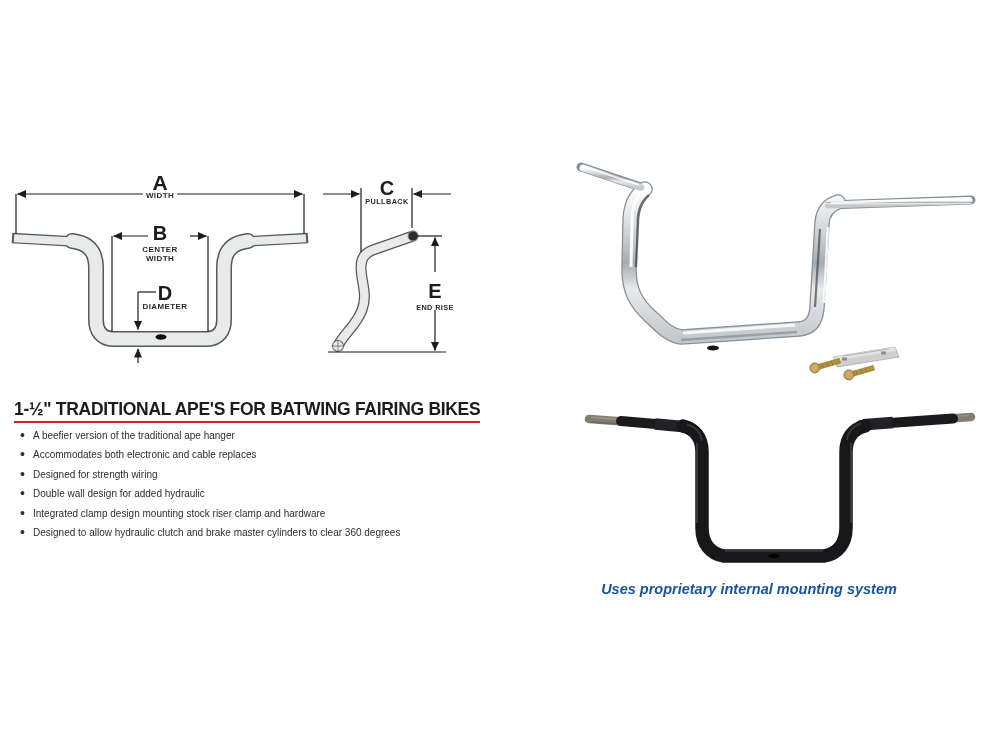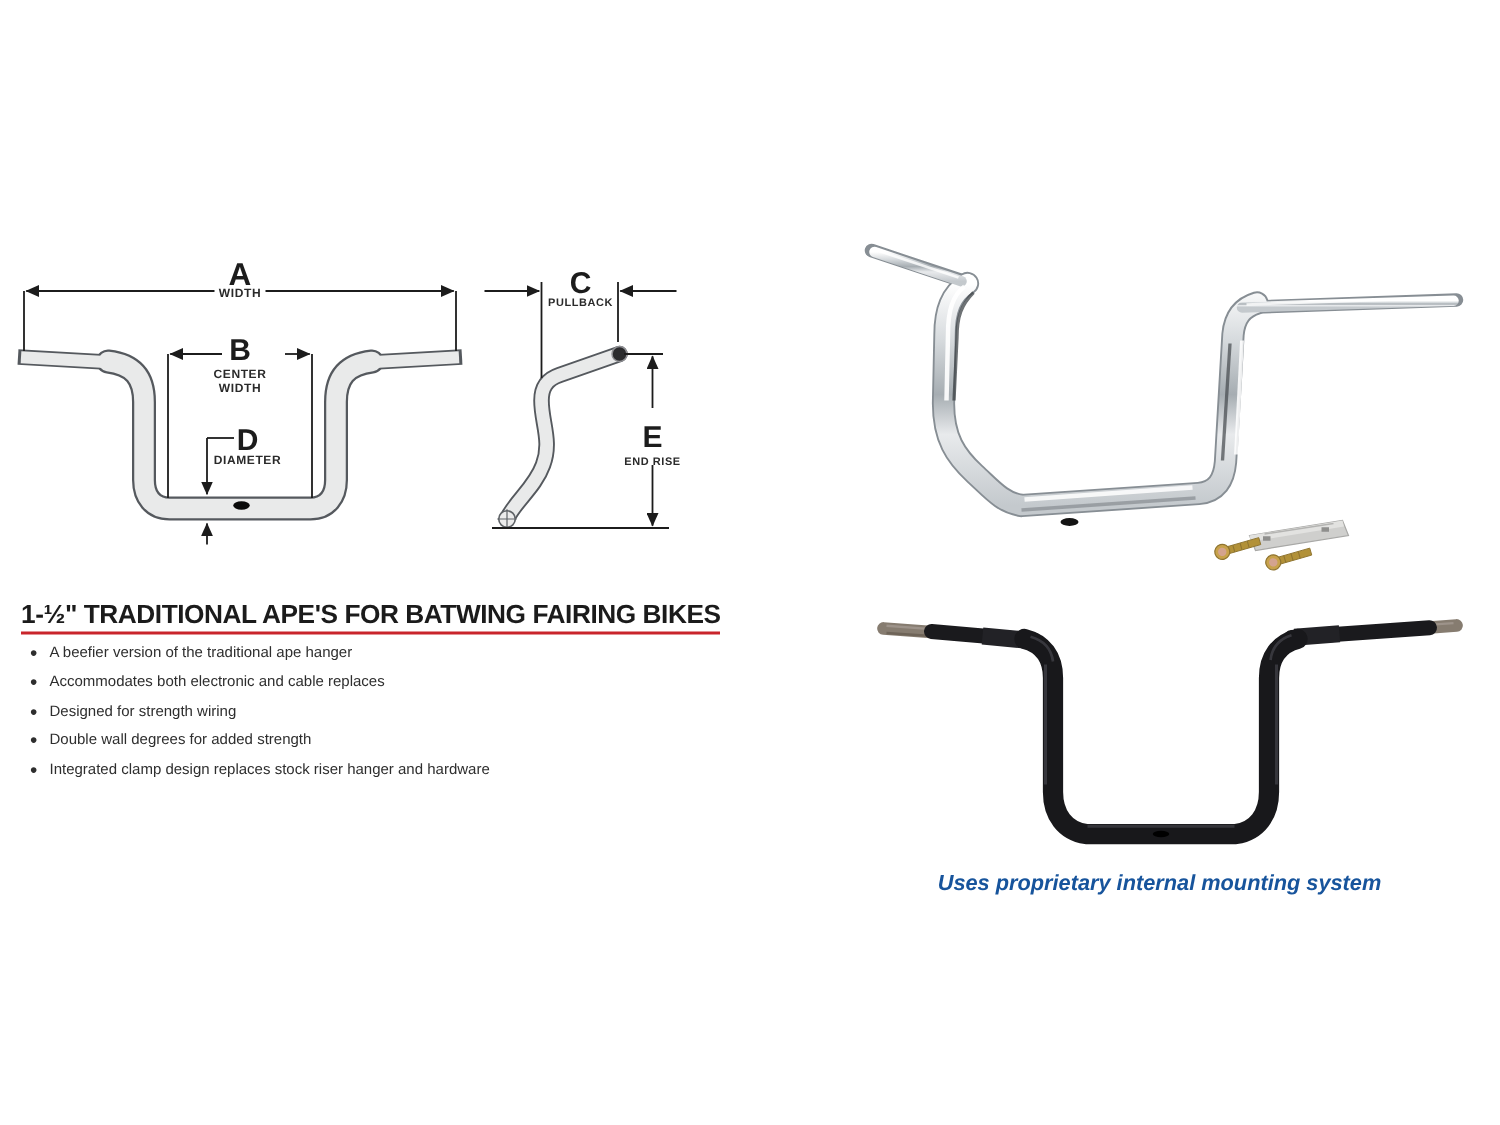--- a/index.html
+++ b/index.html
@@ -26,21 +26,21 @@
   .bullets-wrap ul { list-style:none; }
   .bullets-wrap li {
       position:relative; margin-left:19px; padding:0;
       font-size:10px; line-height:19.4px; color:#2e2e2e;
   }
   .bullets-wrap li::before {
       content:"\2022"; position:absolute; left:-13px; top:0;
       font-size:14px; color:#2e2e2e;
   }
 
-  .caption-wrap   { position:absolute; left:563px; top:580px; width:420px;
+  .caption-wrap   { position:absolute; left:539px; top:580px; width:420px;
                     text-align:center; }
   .caption-wrap span {
       font-size:14.5px; font-weight:bold; font-style:italic; color:#17549c;
   }
 
   
   svg text { font-family:"Liberation Sans", sans-serif; fill:#1c1c1c; }
   text.dim-letter  { font-size:20px; font-weight:bold; text-anchor:middle; }
   text.dim-letter-lg { font-size:21px; font-weight:bold; text-anchor:middle; }
   text.dim-caption { font-size:8px; font-weight:bold; letter-spacing:0.4px;
@@ -217,22 +217,23 @@
 
   <div class="heading-wrap">
     <span>1-½" TRADITIONAL APE'S FOR BATWING FAIRING BIKES</span>
   </div>
 
   <div class="bullets-wrap">
     <ul>
       <li>A beefier version of the traditional ape hanger</li>
       <li>Accommodates both electronic and cable replaces</li>
       <li>Designed for strength wiring</li>
-      <li>Double wall degrees for added strength</li>
-      <li>Integrated clamp design replaces stock riser hanger and hardware</li>
+      <li>Double wall design for added hydraulic</li>
+      <li>Integrated clamp design mounting stock riser clamp and hardware</li>
+      <li>Designed to allow hydraulic clutch and brake master cylinders to clear 360 degrees</li>
     </ul>
   </div>
 
   <div class="caption-wrap">
     <span>Uses proprietary internal mounting system</span>
   </div>
 
 </div>
 
 </body></html>

